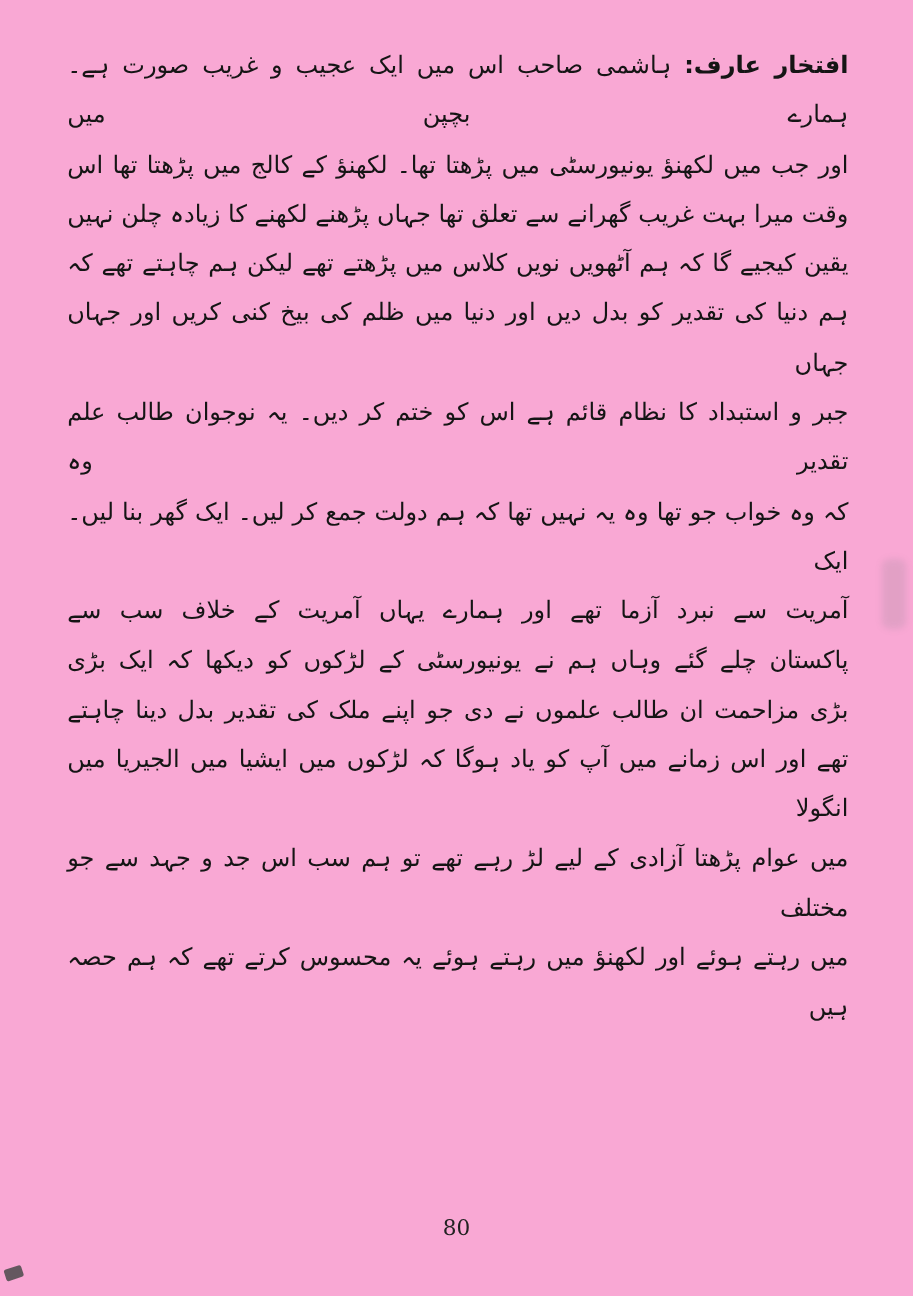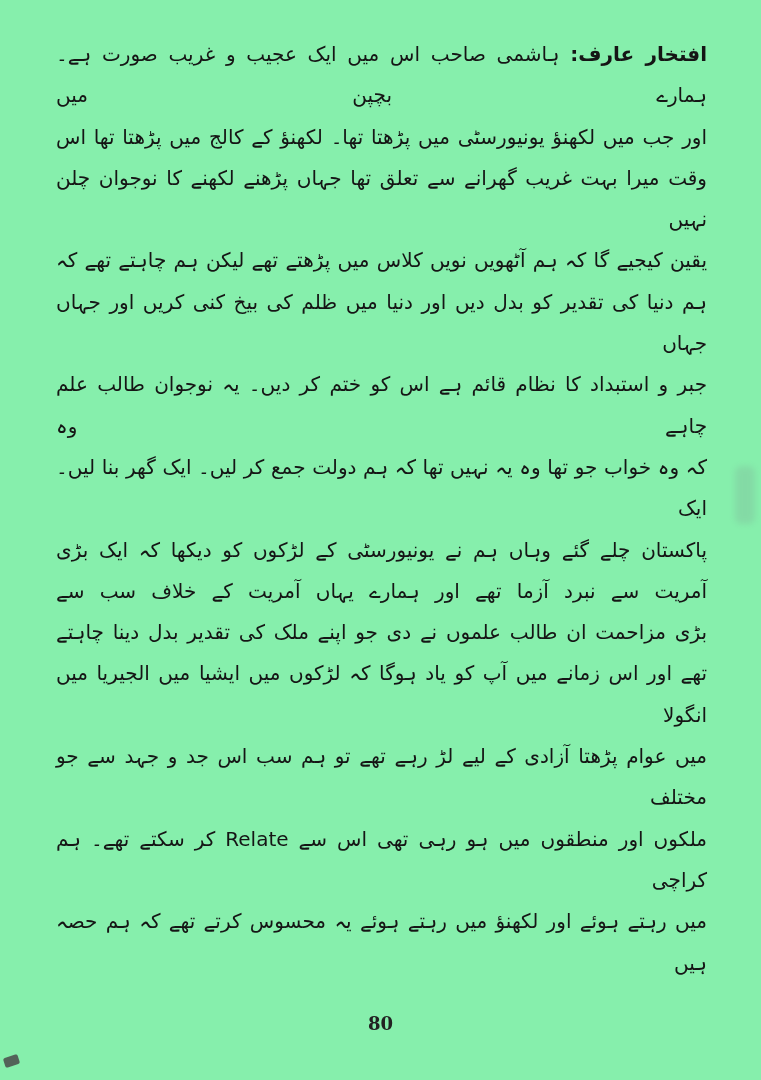--- a/index.html
+++ b/index.html
@@ -5,21 +5,21 @@
   html, body {
     margin: 0;
     padding: 0;
     background: #e8e8e8;
   }
   .page {
     position: relative;
     width: 761px;
     height: 1080px;
     margin: 0 auto;
-    background: #86efac;
+    background: #f9a8d4;
     overflow: hidden;
     font-family: "DejaVu Sans", "DejaVu Serif", sans-serif;
   }
   .text-block {
     position: absolute;
     top: 34px;
     right: 54px;
     left: 56px;
     direction: rtl;
     unicode-bidi: embed;
@@ -40,21 +40,20 @@
   }
   .page-number {
     position: absolute;
     bottom: 46px;
     left: 0;
     right: 0;
     text-align: center;
     font-family: "DejaVu Serif", "Liberation Serif", serif;
     font-size: 18px;
     color: #222;
-    font-weight: bold;
   }
   
   .edge-smudge {
     position: absolute;
     right: 6px;
     top: 466px;
     width: 20px;
     height: 58px;
     background: #7a8088;
     opacity: 0.18;
@@ -77,31 +76,30 @@
 <body>
 
 <div class="page" dir="rtl">
 
   <div class="text-block">
     <p class="line">
       <span class="speaker">افتخار عارف:</span>
       <span>ہاشمی صاحب اس میں ایک عجیب و غریب صورت ہے۔ ہمارے بچپن میں</span>
     </p>
     <p class="line">اور جب میں لکھنؤ یونیورسٹی میں پڑھتا تھا۔ لکھنؤ کے کالج میں پڑھتا تھا اس</p>
-    <p class="line">وقت میرا بہت غریب گھرانے سے تعلق تھا جہاں پڑھنے لکھنے کا نوجوان چلن نہیں</p>
+    <p class="line">وقت میرا بہت غریب گھرانے سے تعلق تھا جہاں پڑھنے لکھنے کا زیادہ چلن نہیں</p>
     <p class="line">یقین کیجیے گا کہ ہم آٹھویں نویں کلاس میں پڑھتے تھے لیکن ہم چاہتے تھے کہ</p>
     <p class="line">ہم دنیا کی تقدیر کو بدل دیں اور دنیا میں ظلم کی بیخ کنی کریں اور جہاں جہاں</p>
-    <p class="line">جبر و استبداد کا نظام قائم ہے اس کو ختم کر دیں۔ یہ نوجوان طالب علم چاہے وہ</p>
+    <p class="line">جبر و استبداد کا نظام قائم ہے اس کو ختم کر دیں۔ یہ نوجوان طالب علم تقدیر وہ</p>
     <p class="line">کہ وہ خواب جو تھا وہ یہ نہیں تھا کہ ہم دولت جمع کر لیں۔ ایک گھر بنا لیں۔ ایک</p>
+    <p class="line">آمریت سے نبرد آزما تھے اور ہمارے یہاں آمریت کے خلاف سب سے</p>
     <p class="line">پاکستان چلے گئے وہاں ہم نے یونیورسٹی کے لڑکوں کو دیکھا کہ ایک بڑی</p>
-    <p class="line">آمریت سے نبرد آزما تھے اور ہمارے یہاں آمریت کے خلاف سب سے</p>
     <p class="line">بڑی مزاحمت ان طالب علموں نے دی جو اپنے ملک کی تقدیر بدل دینا چاہتے</p>
     <p class="line">تھے اور اس زمانے میں آپ کو یاد ہوگا کہ لڑکوں میں ایشیا میں الجیریا میں انگولا</p>
     <p class="line">میں عوام پڑھتا آزادی کے لیے لڑ رہے تھے تو ہم سب اس جد و جہد سے جو مختلف</p>
-    <p class="line">ملکوں اور منطقوں میں ہو رہی تھی اس سے Relate کر سکتے تھے۔ ہم کراچی</p>
     <p class="line">میں رہتے ہوئے اور لکھنؤ میں رہتے ہوئے یہ محسوس کرتے تھے کہ ہم حصہ ہیں</p>
 
   </div>
 
   <div class="page-number">80</div>
 
   <div class="edge-smudge"></div>
   <div class="corner-mark"></div>
 
 </div>

